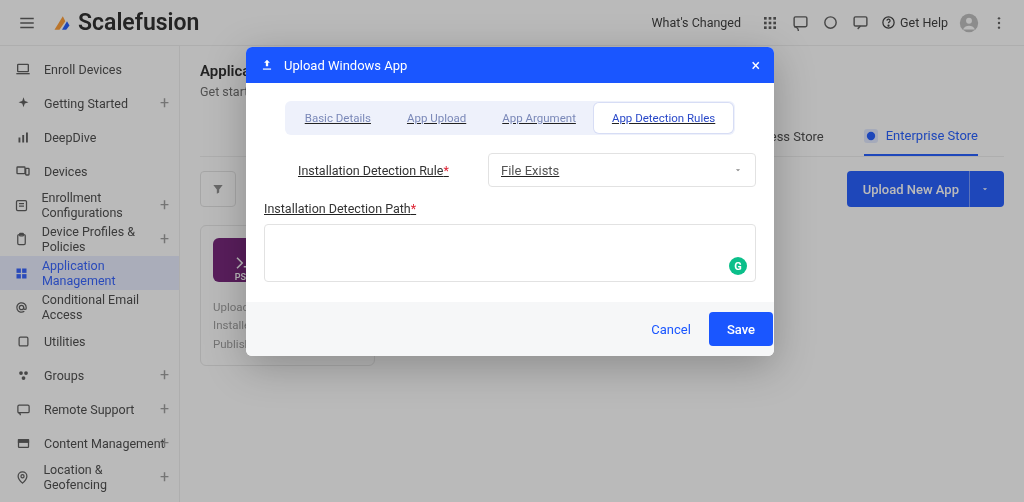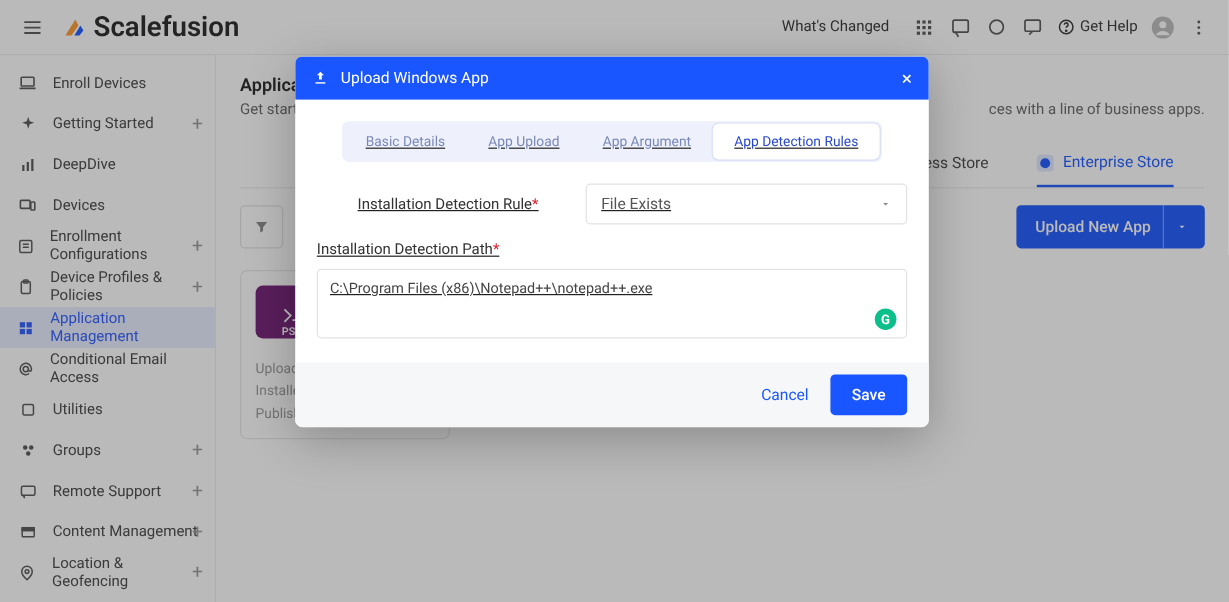--- a/index.html
+++ b/index.html
@@ -48,21 +48,21 @@
   .step-tabs { display:flex; justify-content:center; gap:0; margin:4px auto 18px; background:#eef1fb; border-radius:6px; width:fit-content; padding:2px;}
   .step-tab { font-size:11.5px; color:#7a88b8; padding:8px 18px; cursor:pointer; border-radius:5px; white-space:nowrap;}
   .step-tab.active { background:#fff; color:#2a49c9; box-shadow:0 0 0 1px #d7ddf5;}
   .field-row { display:flex; align-items:center; gap:20px; margin-bottom:14px;margin-left:34px;}
   .field-label { flex:0 0 170px; font-size:12.5px; color:#333;}
   .req { color:#d23;}
   .select { flex:1; height:34px; border:1px solid #e2e2e2; border-radius:4px; display:flex; align-items:center; padding:0 12px; font-size:13px; color:#555; justify-content:space-between; cursor:pointer;}
   .select .sel-caret { color:#888;}
   .textarea-wrap { border:1px solid #e2e2e2; border-radius:4px; padding:8px 10px; font-size:12px; color:#444; min-height:58px; position:relative;}
   .gram-badge { position:absolute; right:8px; bottom:6px; width:18px;height:18px; border-radius:50%; background:#0bbf8a; display:flex;align-items:center;justify-content:center; color:#fff; font-size:11px; font-weight:700;}
-  .modal-footer { background:#f6f7f8; height:54px; display:flex; align-items:center; justify-content:flex-end; gap:18px; padding:0 18px;}
+  .modal-footer { background:#f6f7f8; height:54px; display:flex; align-items:center; justify-content:flex-end; gap:18px; padding:0 1px;}
   .btn-cancel { color:#1a56ff; font-size:13px; background:none; border:none; cursor:pointer;}
   .btn-save { background:#1a56ff; color:#fff; border:none; border-radius:4px; height:34px; padding:0 18px; font-size:13px; font-weight:500; cursor:pointer;}
   svg { display:block; }
 </style>
 </head>
 <body>
 
 <div class="topbar">
   <div class="menu-btn">
     <svg width="18" height="18" viewBox="0 0 24 24" fill="none" stroke="currentColor" stroke-width="2">
@@ -265,21 +265,20 @@
         </span>
         <span>Location &amp; Geofencing</span>
         <span class="plus">+</span>
       </div>
   </div>
 
   <div class="main">
     <div class="page-title">Applicatio</div>
     <div class="page-sub">
       <span>Get startes</span>
-      <span style="float:right">ces with a line of business apps.</span>
     </div>
 
     <div class="tabs-row">
       <div class="store-tab">
           <span>ness Store</span>
         </div>
       <div class="store-tab active">
         <span class="dot">
             <svg width="10" height="10" viewBox="0 0 24 24" fill="#1a56ff">
               <circle cx="12" cy="12" r="10"></circle>
@@ -347,21 +346,20 @@
         <span class="sel-caret">
             <svg width="10" height="10" viewBox="0 0 24 24" fill="currentColor">
               <path d="M7 10l5 5 5-5z"></path>
             </svg>
           </span>
       </div>
     </div>
 
     <div class="field-label" style="margin-bottom:8px"><span>Installation Detection Path</span><span class="req">*</span></div>
     <div class="textarea-wrap">
-      <span>C:\Program Files (x86)\Notepad++\notepad++.exe</span>
       <div class="gram-badge">G</div>
     </div>
   </div>
   <div class="modal-footer">
     <button class="btn-cancel">Cancel</button>
     <button class="btn-save">Save</button>
   </div>
 </div>
 
 </body></html>

